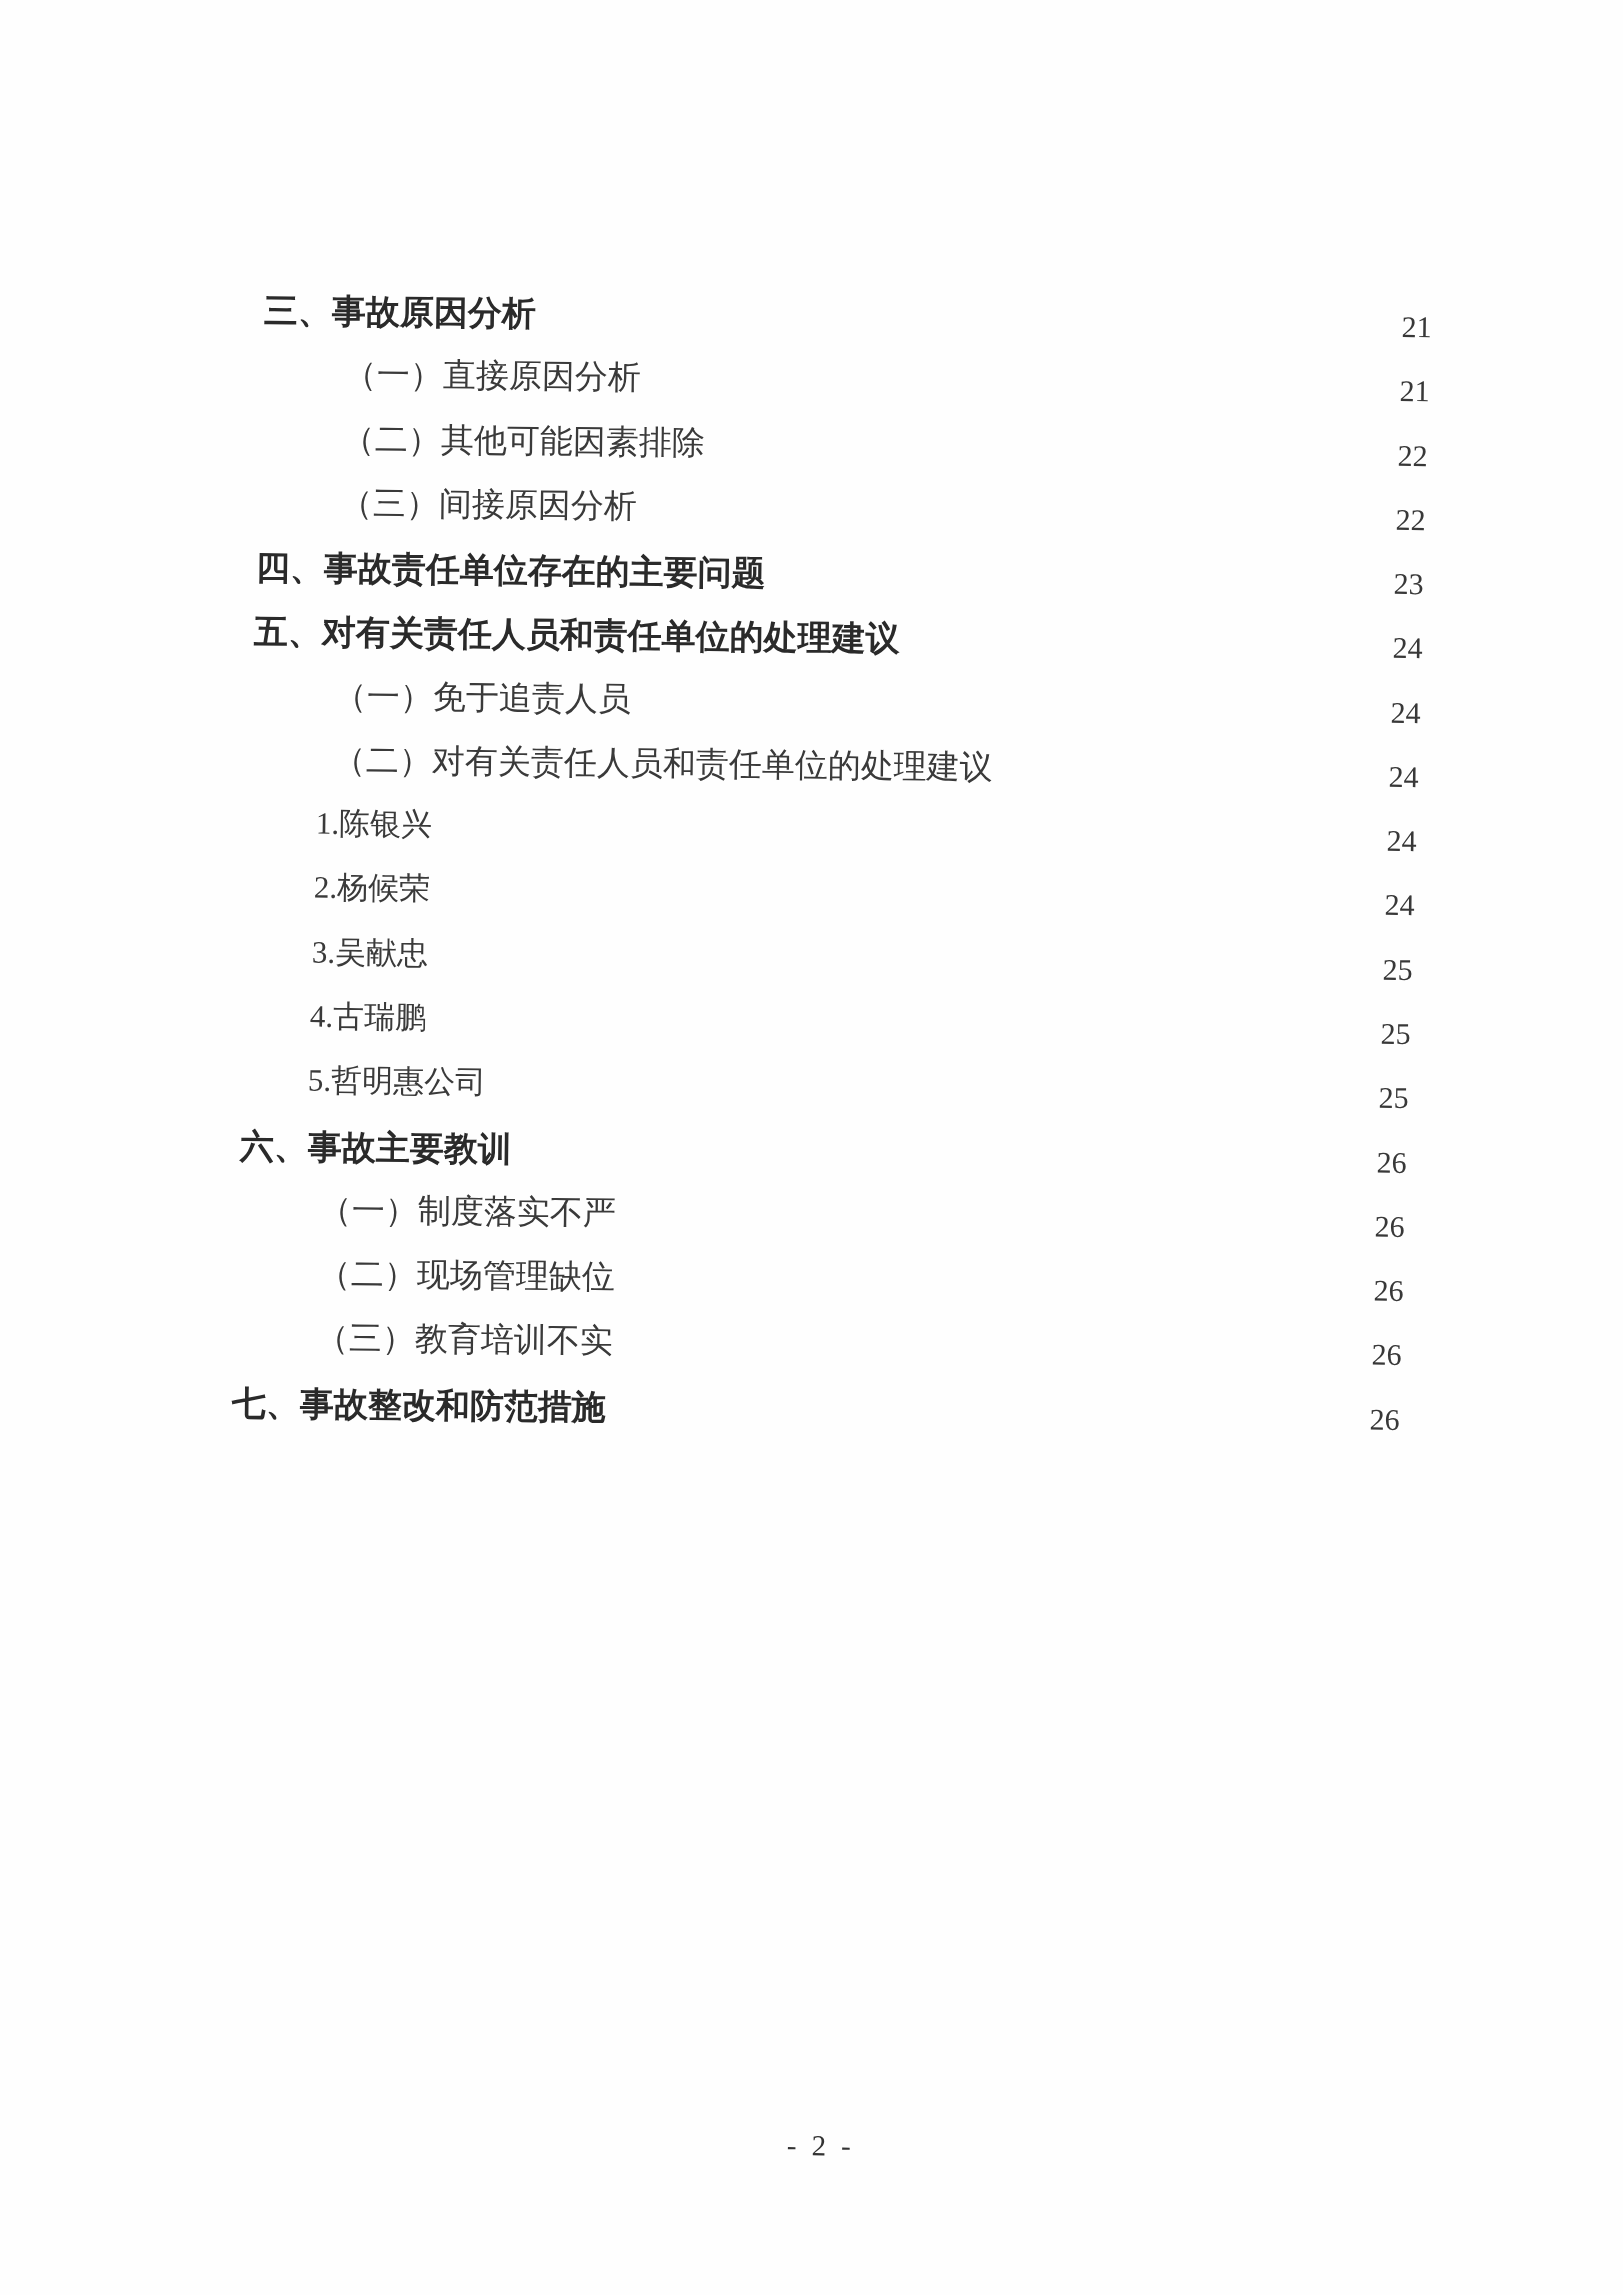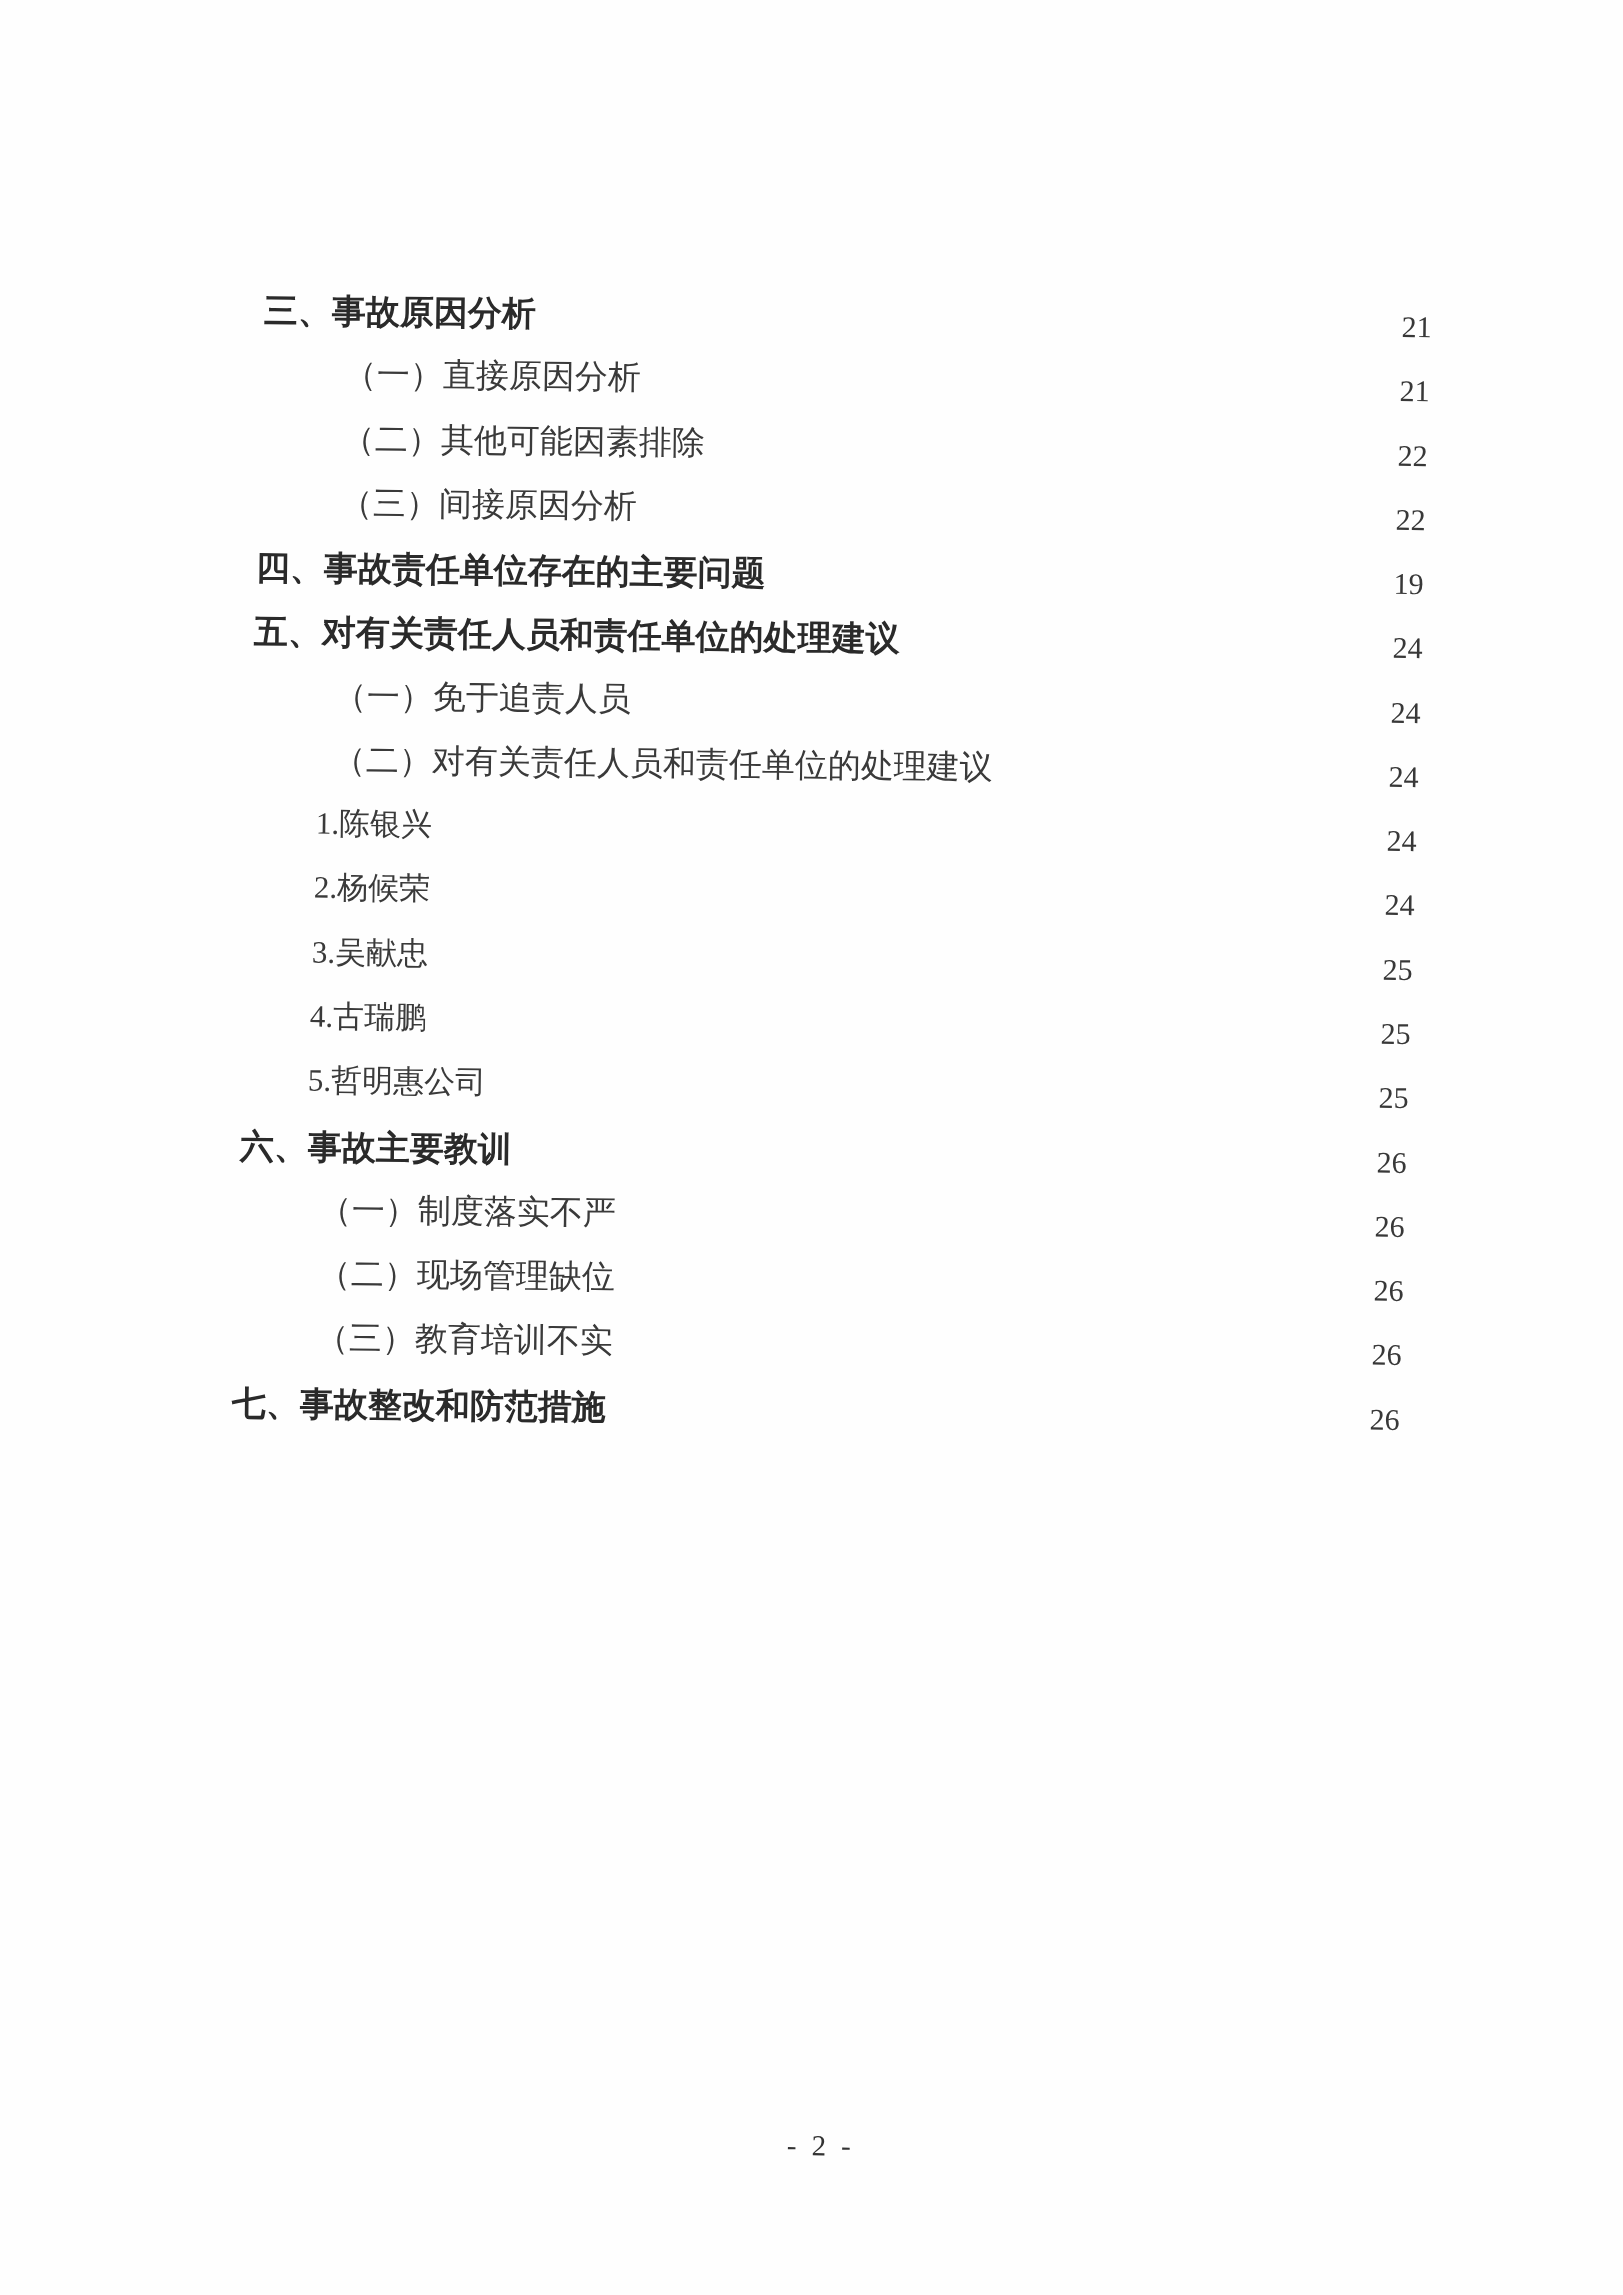--- a/index.html
+++ b/index.html
@@ -106,21 +106,21 @@
     <span class="toc-page" style="left: 1398px;">22</span>
   </div>
 
   <div class="toc-row level-sub" style="top: 482px;">
     <span class="toc-title" style="left: 340px;">（三）间接原因分析</span>
     <span class="toc-page" style="left: 1396px;">22</span>
   </div>
 
   <div class="toc-row level-main" style="top: 546px;">
     <span class="toc-title" style="left: 256px;">四、事故责任单位存在的主要问题</span>
-    <span class="toc-page" style="left: 1394px;">19</span>
+    <span class="toc-page" style="left: 1394px;">23</span>
   </div>
 
   <div class="toc-row level-main" style="top: 610px;">
     <span class="toc-title" style="left: 254px;">五、对有关责任人员和责任单位的处理建议</span>
     <span class="toc-page" style="left: 1393px;">24</span>
   </div>
 
   <div class="toc-row level-sub" style="top: 675px;">
     <span class="toc-title" style="left: 334px;">（一）免于追责人员</span>
     <span class="toc-page" style="left: 1391px;">24</span>

